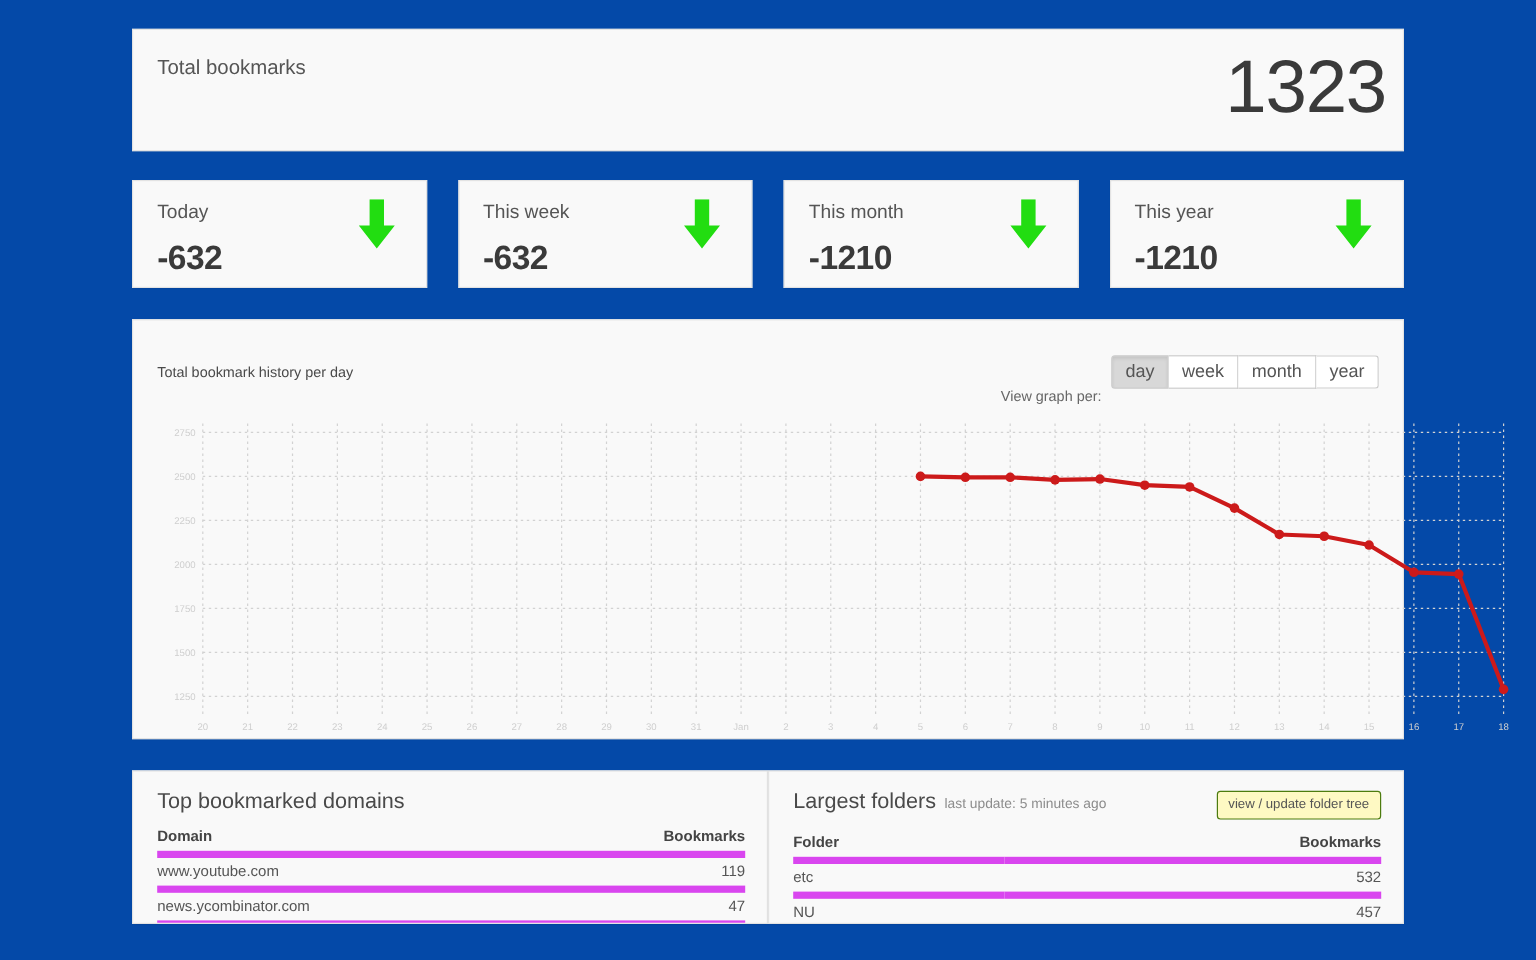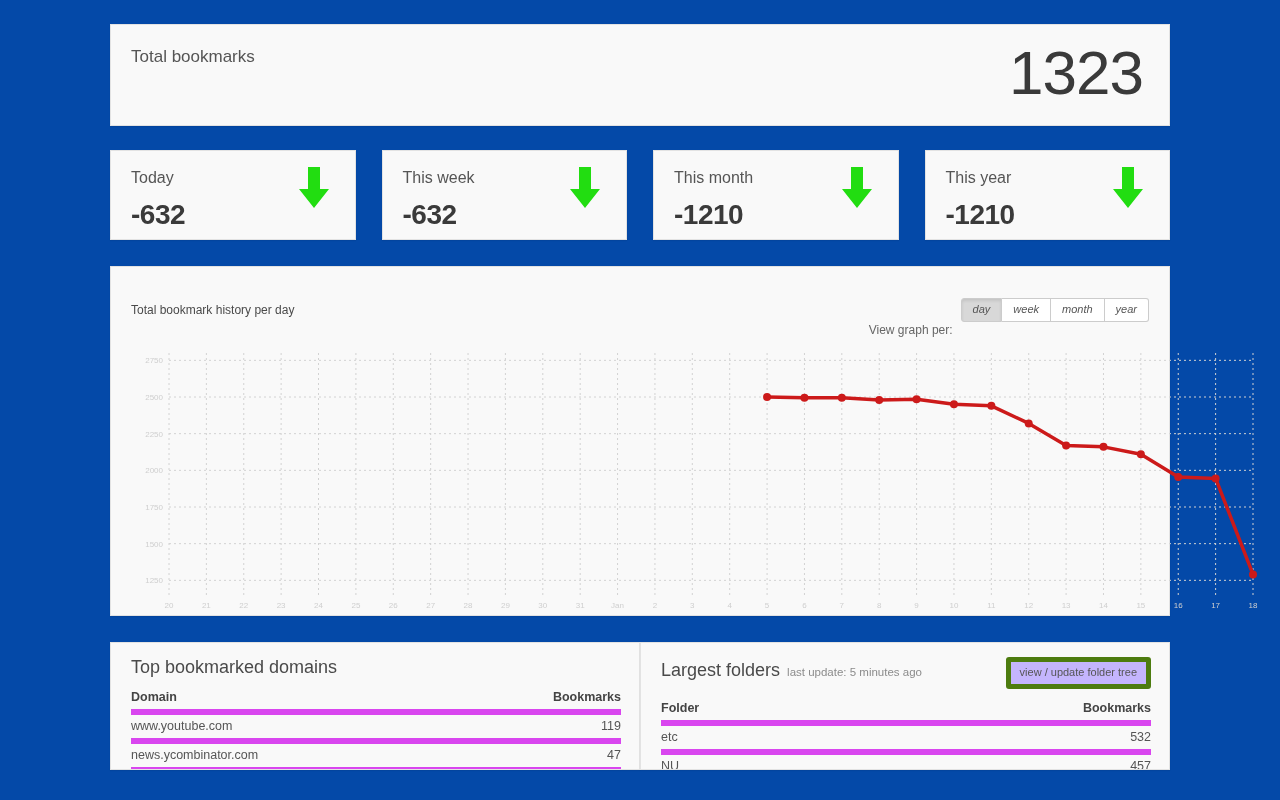--- a/index.html
+++ b/index.html
@@ -18,21 +18,21 @@
     border: 1px solid #e3e3e3;
     box-shadow: 0 1px 1px rgba(0,0,0,.06);
   }
 
   
   .total-panel {
     height: 102px;
     display: flex;
     align-items: flex-start;
     justify-content: space-between;
-    padding: 22px 26px 0 20px;
+    padding: 22px 14px 0 20px;
     margin-bottom: 24px;
   }
   .total-label { font-size: 17px; color: #555; line-height: 1.2; }
   .total-value {
     font-size: 62px;
     color: #3a3a3a;
     line-height: .78;
     letter-spacing: -1px;
     margin-top: 2px;
   }
@@ -56,50 +56,49 @@
 
   
   .chart-panel { height: 350px; padding: 16px 20px 0 20px; margin-bottom: 26px; }
   .chart-head { display: flex; align-items: center; justify-content: space-between; }
   .chart-title { font-size: 12px; color: #4a4a4a; }
   .graph-per { display: flex; align-items: center; }
   .graph-per-label { font-size: 12px; color: #666; margin-right: 8px; margin-top: 40px; }
   .btn-group { display: flex; }
   .btn-group button {
     font-family: "Liberation Sans", sans-serif;
-    font-size: 11px;
+    font-size: 15px;
     color: #555;
     background: #fff;
     border: 1px solid #ccc;
     border-left-width: 0;
     padding: 5px 11px 6px 11px;
     cursor: pointer;
     line-height: 1;
-    font-style: italic;
   }
   .btn-group button:first-child { border-left-width: 1px; border-radius: 3px 0 0 3px; }
   .btn-group button:last-child { border-radius: 0 3px 3px 0; }
   .btn-group button.active { background: #d8d8d8; box-shadow: inset 0 2px 3px rgba(0,0,0,.09); }
 
   .plot-wrap { position: relative; height: 278px; margin-top: 6px; }
   .plot-svg { display: block; }
 
   
   .bottom-row { display: flex; }
   .list-panel { flex: 1 1 0; height: 128px; padding: 14px 18px 0 20px; overflow: hidden; }
   .list-head { display: flex; align-items: baseline; justify-content: space-between; }
   .list-title-wrap { display: flex; align-items: baseline; }
   .list-title { font-size: 18px; color: #4a4a4a; }
   .list-sub { font-size: 11.5px; color: #8c8c8c; margin-left: 7px; }
   .tree-btn {
     font-family: "Liberation Sans", sans-serif;
     font-size: 11px;
     color: #555;
-    background: #c4b5fd;
-    border: 5px solid #4d7c0f;
+    background: #fef9c3;
+    border: 1px solid #4d7c0f;
     border-radius: 3px;
     padding: 5px 9px 6px 9px;
     cursor: pointer;
     line-height: 1;
   }
   table.data { width: 100%; border-collapse: collapse; margin-top: 8px; }
   table.data th, table.data td {
     font-size: 12.5px;
     padding: 4px 0 5px 0;
     border-bottom: 6px solid #d946ef;

